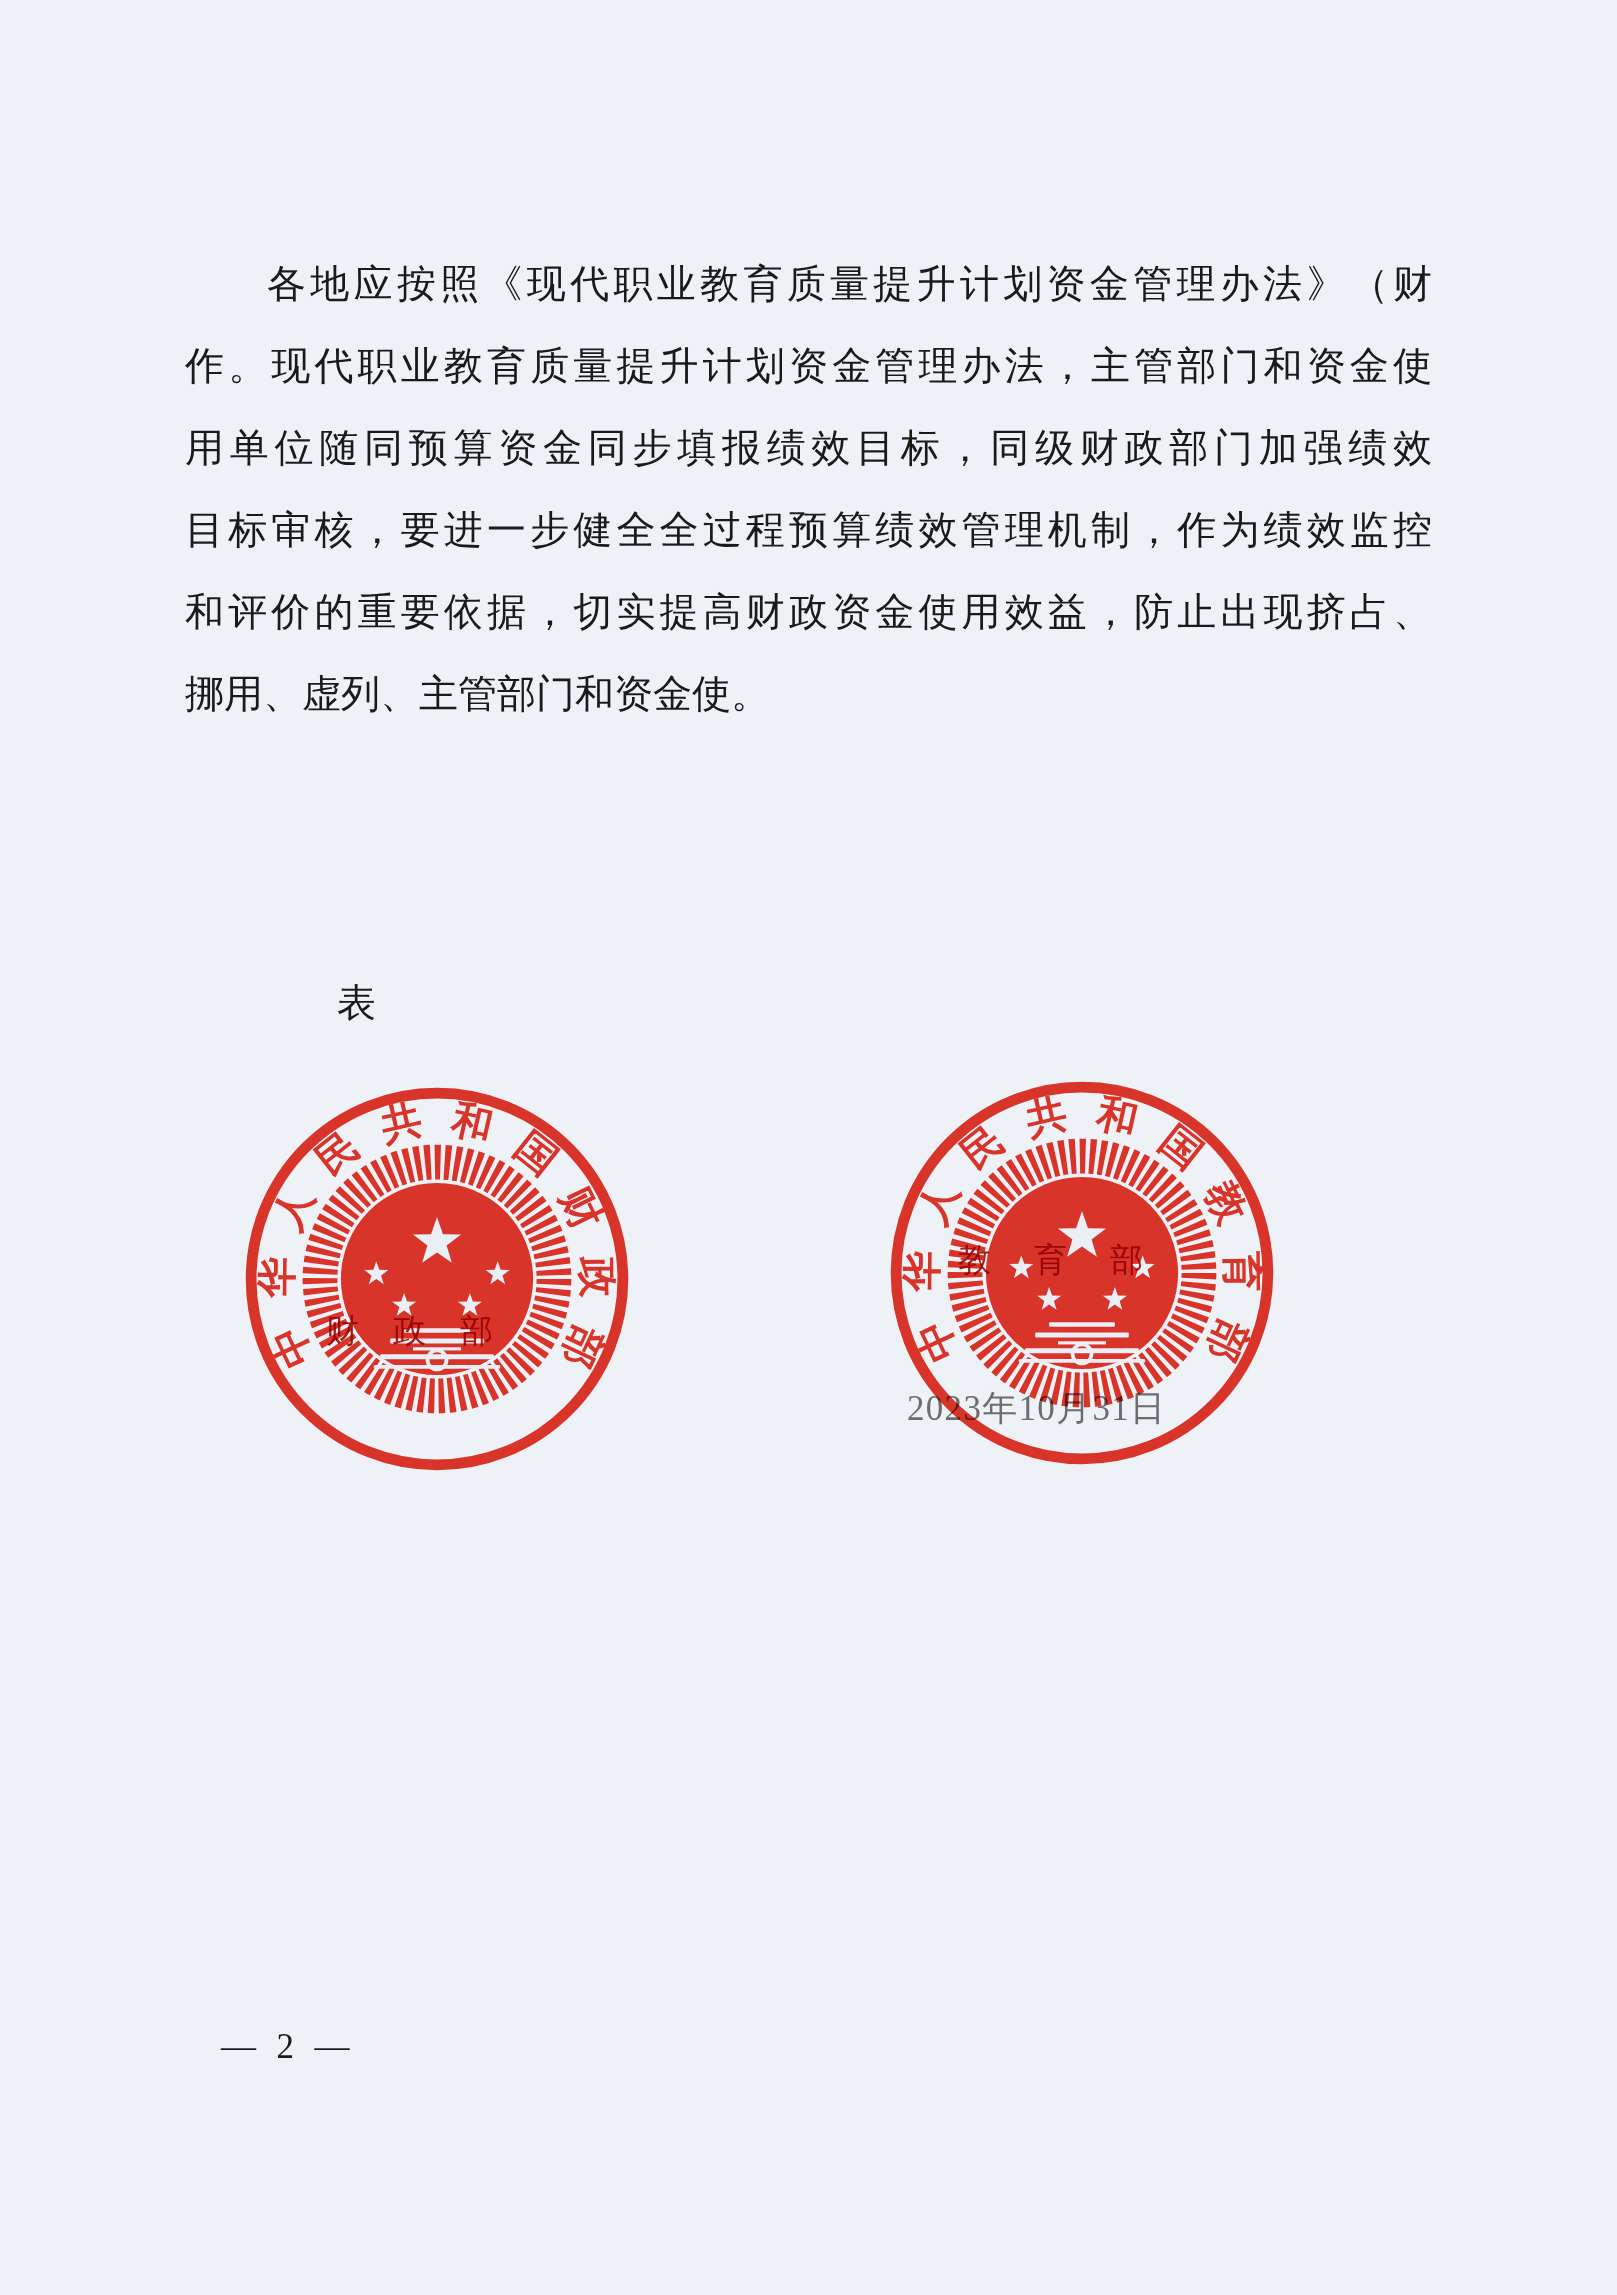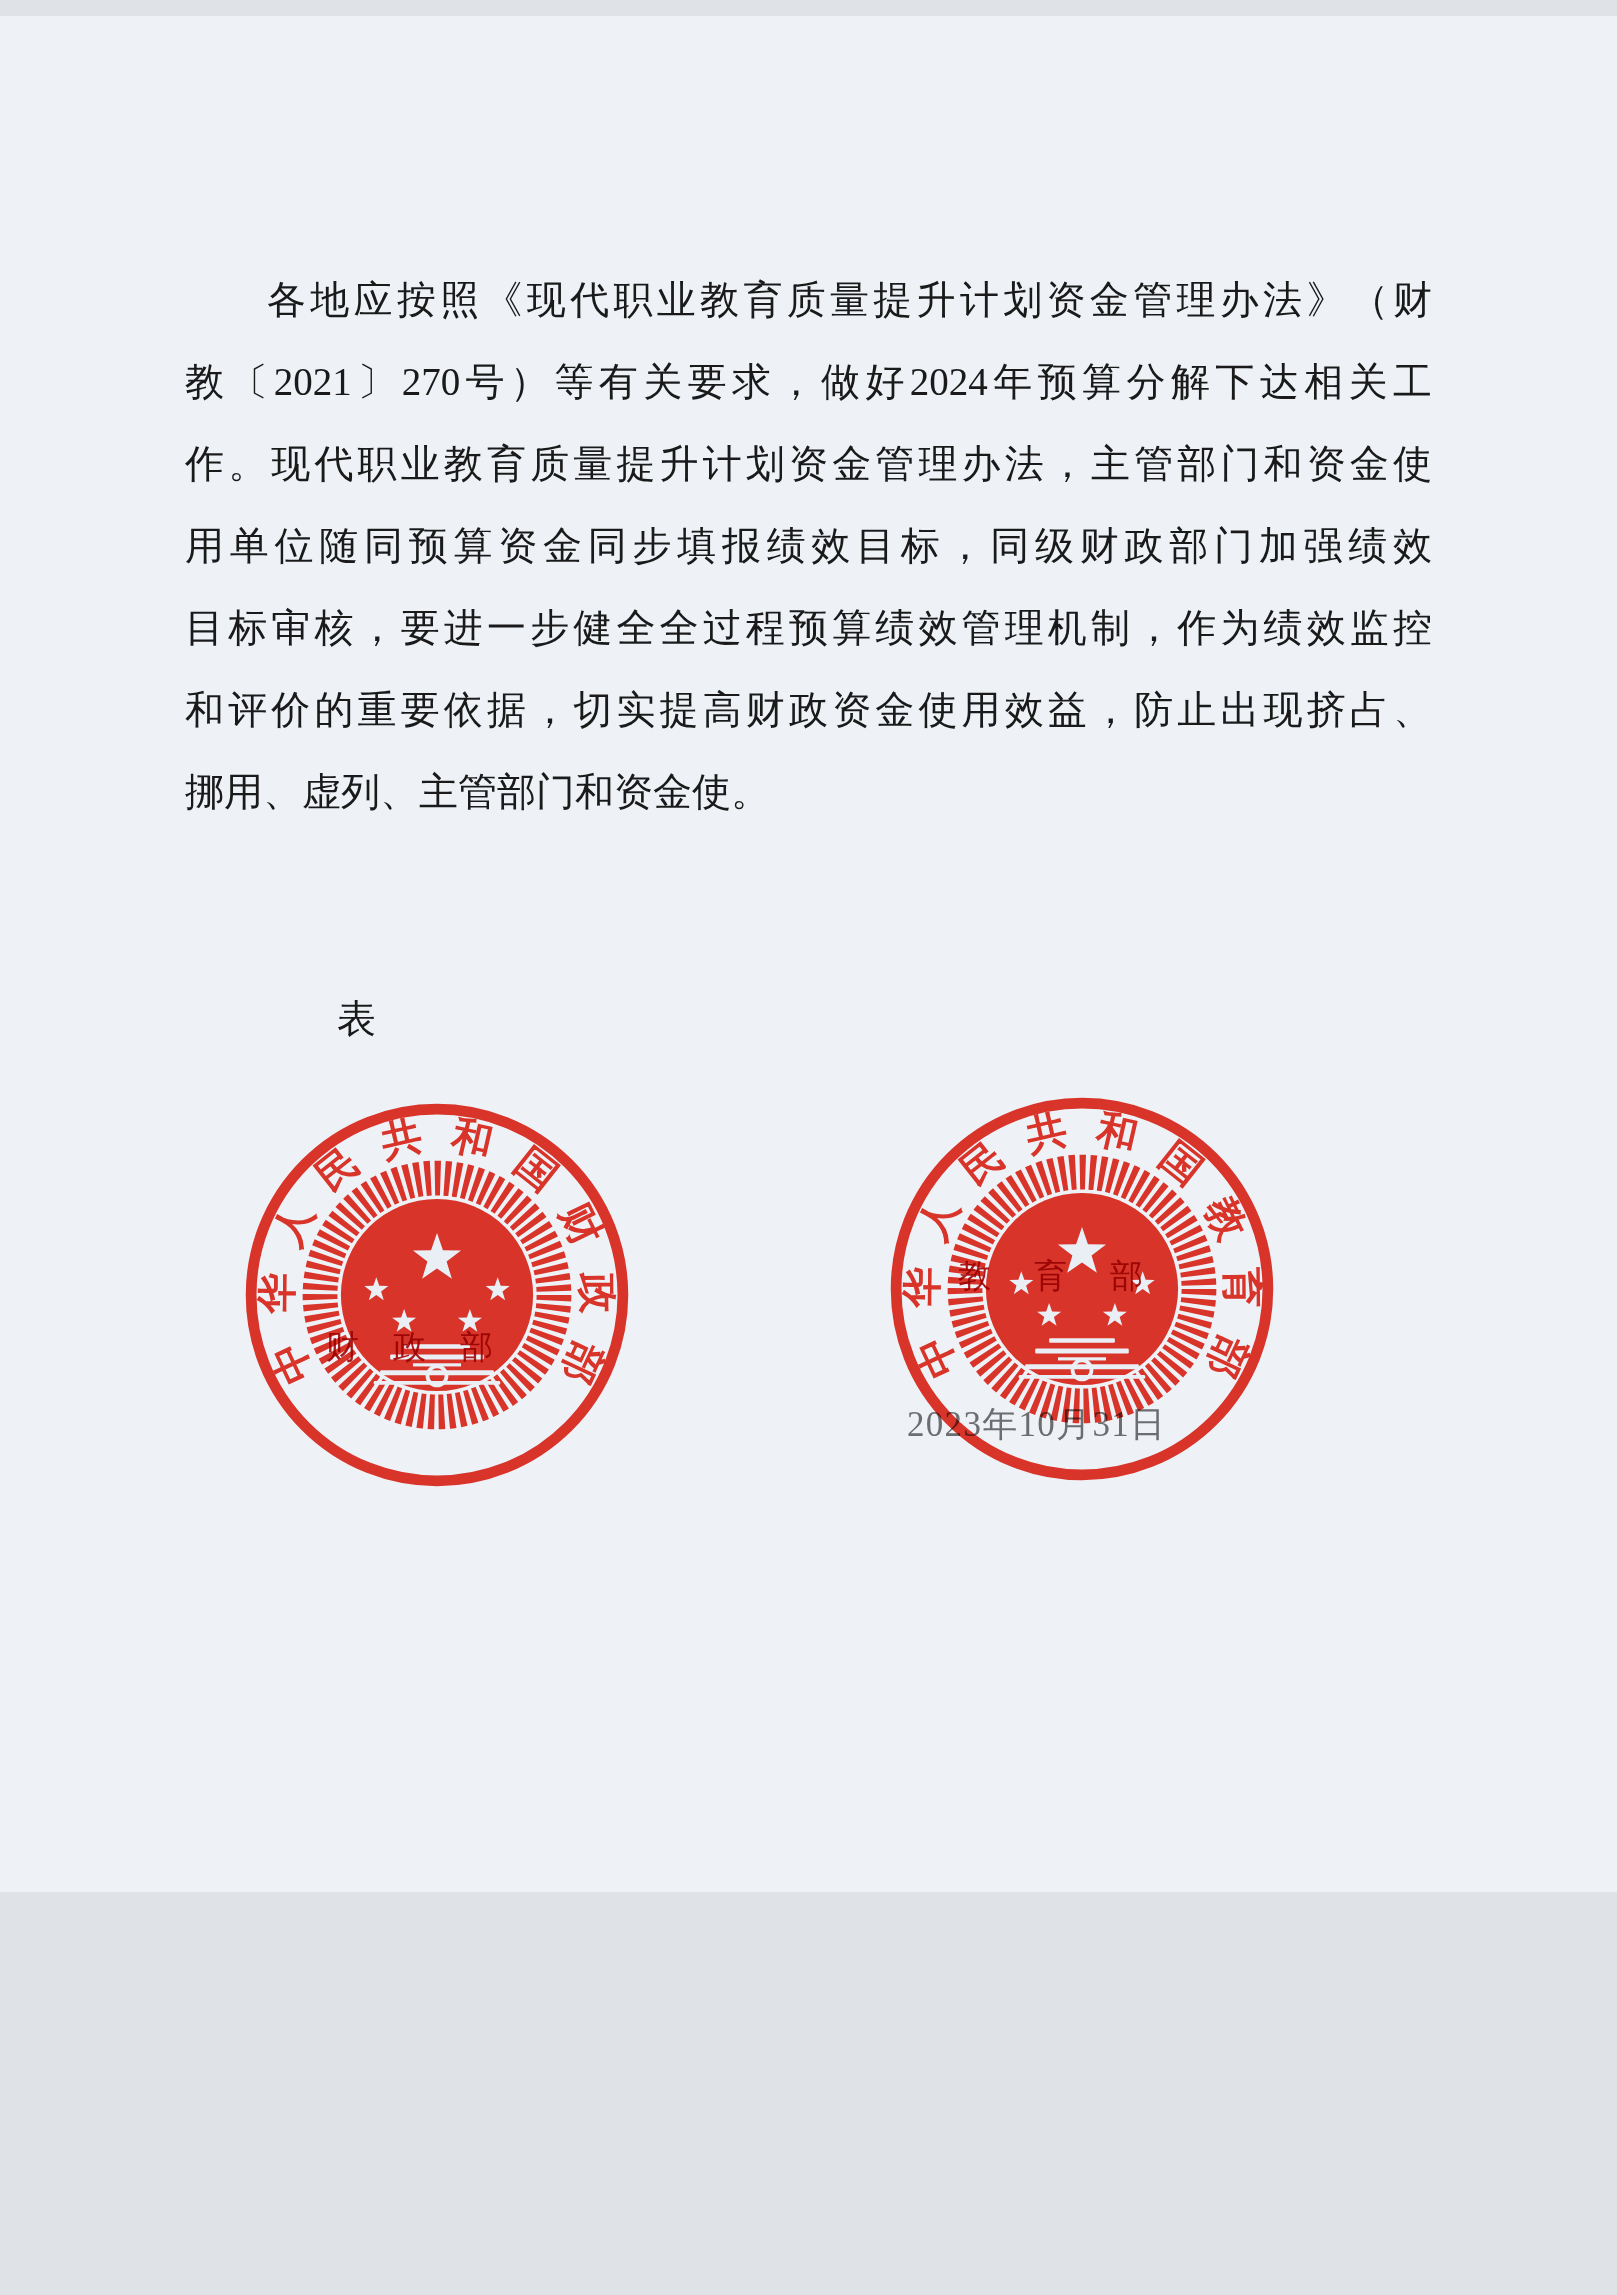--- a/index.html
+++ b/index.html
@@ -9,25 +9,24 @@
     --ink:#1a1a1a;
   }
   html,body{margin:0;padding:0;}
   body{
     background:#dfe3e8;
     font-family:"Liberation Serif","DejaVu Serif",serif;
   }
   .page{
     position:relative;
     width:1618px;
-    height:1876px;
+    height:2295px;
     background:var(--paper);
     overflow:hidden;
     color:var(--ink);
-    margin-top:16px;
   }
 
   
   .paragraph{
     position:absolute;
     left:185px; top:243px;
     width:1247px;
     font-size:39px;
     color:var(--ink);
   }
@@ -114,21 +113,20 @@
     color:var(--ink);
   }
 </style>
 </head>
 <body>
 
 <div class="page">
 
   <div class="paragraph">
     <div class="para-line first">各地应按照《现代职业教育质量提升计划资金管理办法》（财</div>
-    <div class="para-line">教〔2021〕270号）等有关要求，做好2024年预算分解下达相关工</div>
     <div class="para-line">作。现代职业教育质量提升计划资金管理办法，主管部门和资金使</div>
     <div class="para-line">用单位随同预算资金同步填报绩效目标，同级财政部门加强绩效</div>
     <div class="para-line">目标审核，要进一步健全全过程预算绩效管理机制，作为绩效监控</div>
     <div class="para-line">和评价的重要依据，切实提高财政资金使用效益，防止出现挤占、</div>
     <div class="para-line last">挪用、虚列、主管部门和资金使。</div>
   </div>
 
   <div class="attachment-line2">表</div>
 
   <div class="seal seal--finance">

